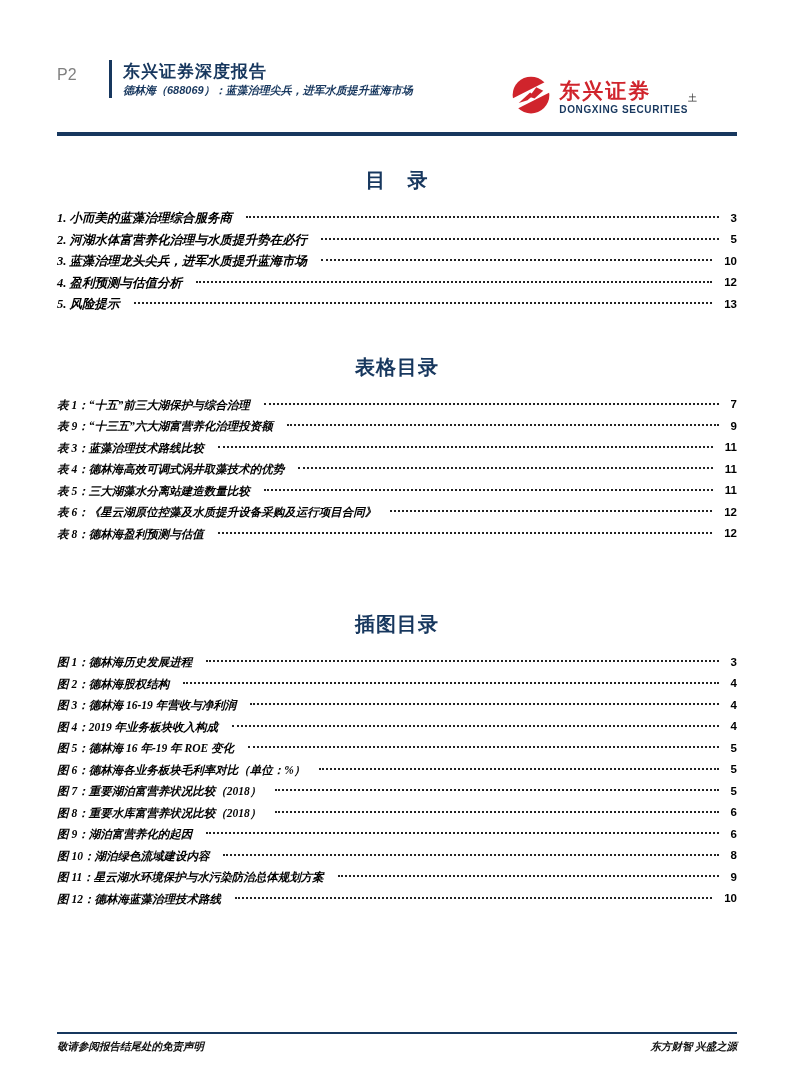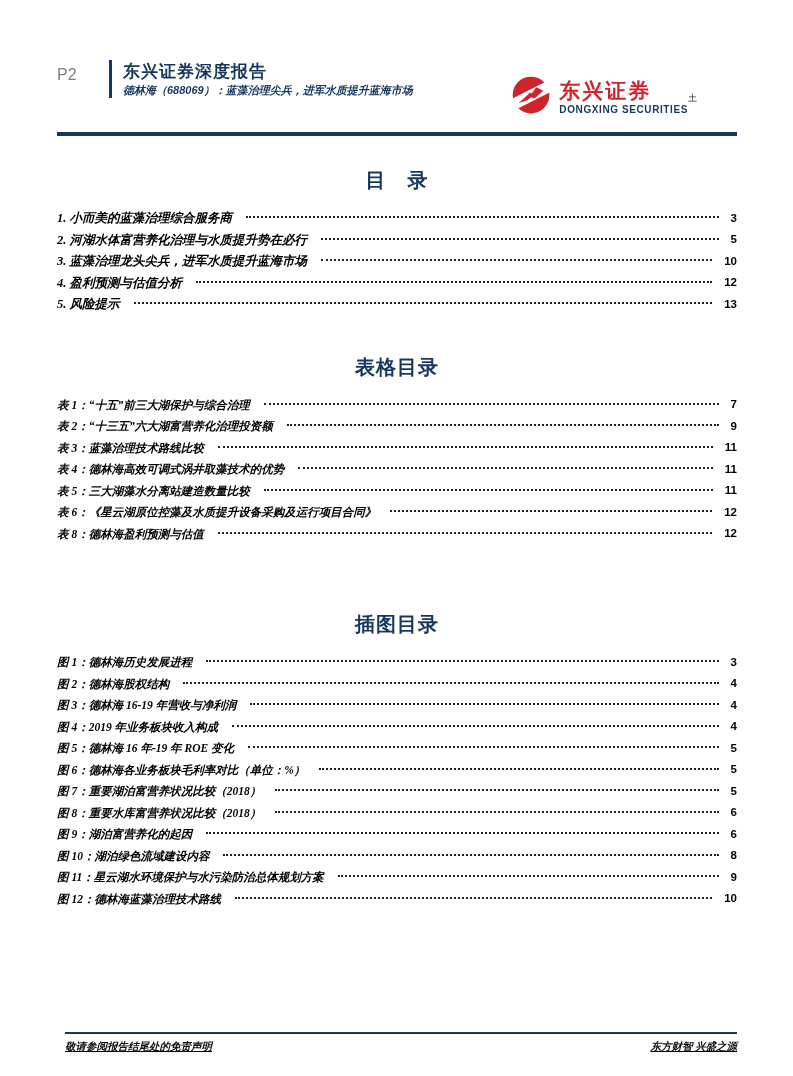--- a/index.html
+++ b/index.html
@@ -49,21 +49,21 @@
   .toc-entries .entry-label { font-size: 12.5px; }
   .sub-entries .entry-label { font-size: 11.5px; }
   .dots {
     flex: 1 1 auto; border-bottom: 2px dotted #222;
     margin: 0 1px 3px 3px; min-width: 10px;
   }
   .entry-page { font-size: 11.5px; font-weight: 700; line-height: 1; padding-bottom: 1px; }
 
   
   .footer {
-    position: absolute; left: 8px; right: 0; bottom: 22px; text-decoration: underline;
+    position: absolute; left: 0; right: 0; bottom: 22px;
   }
   .footer-rule { height: 2px; background: #17375E; }
   .footer-row { display: flex; justify-content: space-between; margin-top: 6px; }
   .footer-text {
     font-size: 10.5px; font-weight: 700; font-style: italic;
     font-family: "Liberation Serif", "DejaVu Serif", serif; color: #111;
   }
 </style>
 </head>
 <body>
@@ -129,21 +129,21 @@
   </div>
 
   <div class="section-title tables-title">表格目录</div>
   <div class="entries sub-entries">
     <div class="entry">
       <span class="entry-label">表 1：“十五”前三大湖保护与综合治理</span>
       <span class="dots"></span>
       <span class="entry-page">7</span>
     </div>
     <div class="entry">
-      <span class="entry-label">表 2：“十三五”六大湖富营养化治理投资额</span>
+      <span class="entry-label">表 9：“十三五”六大湖富营养化治理投资额</span>
       <span class="dots"></span>
       <span class="entry-page">9</span>
     </div>
     <div class="entry">
       <span class="entry-label">表 3：蓝藻治理技术路线比较</span>
       <span class="dots"></span>
       <span class="entry-page">11</span>
     </div>
     <div class="entry">
       <span class="entry-label">表 4：德林海高效可调式涡井取藻技术的优势</span>

